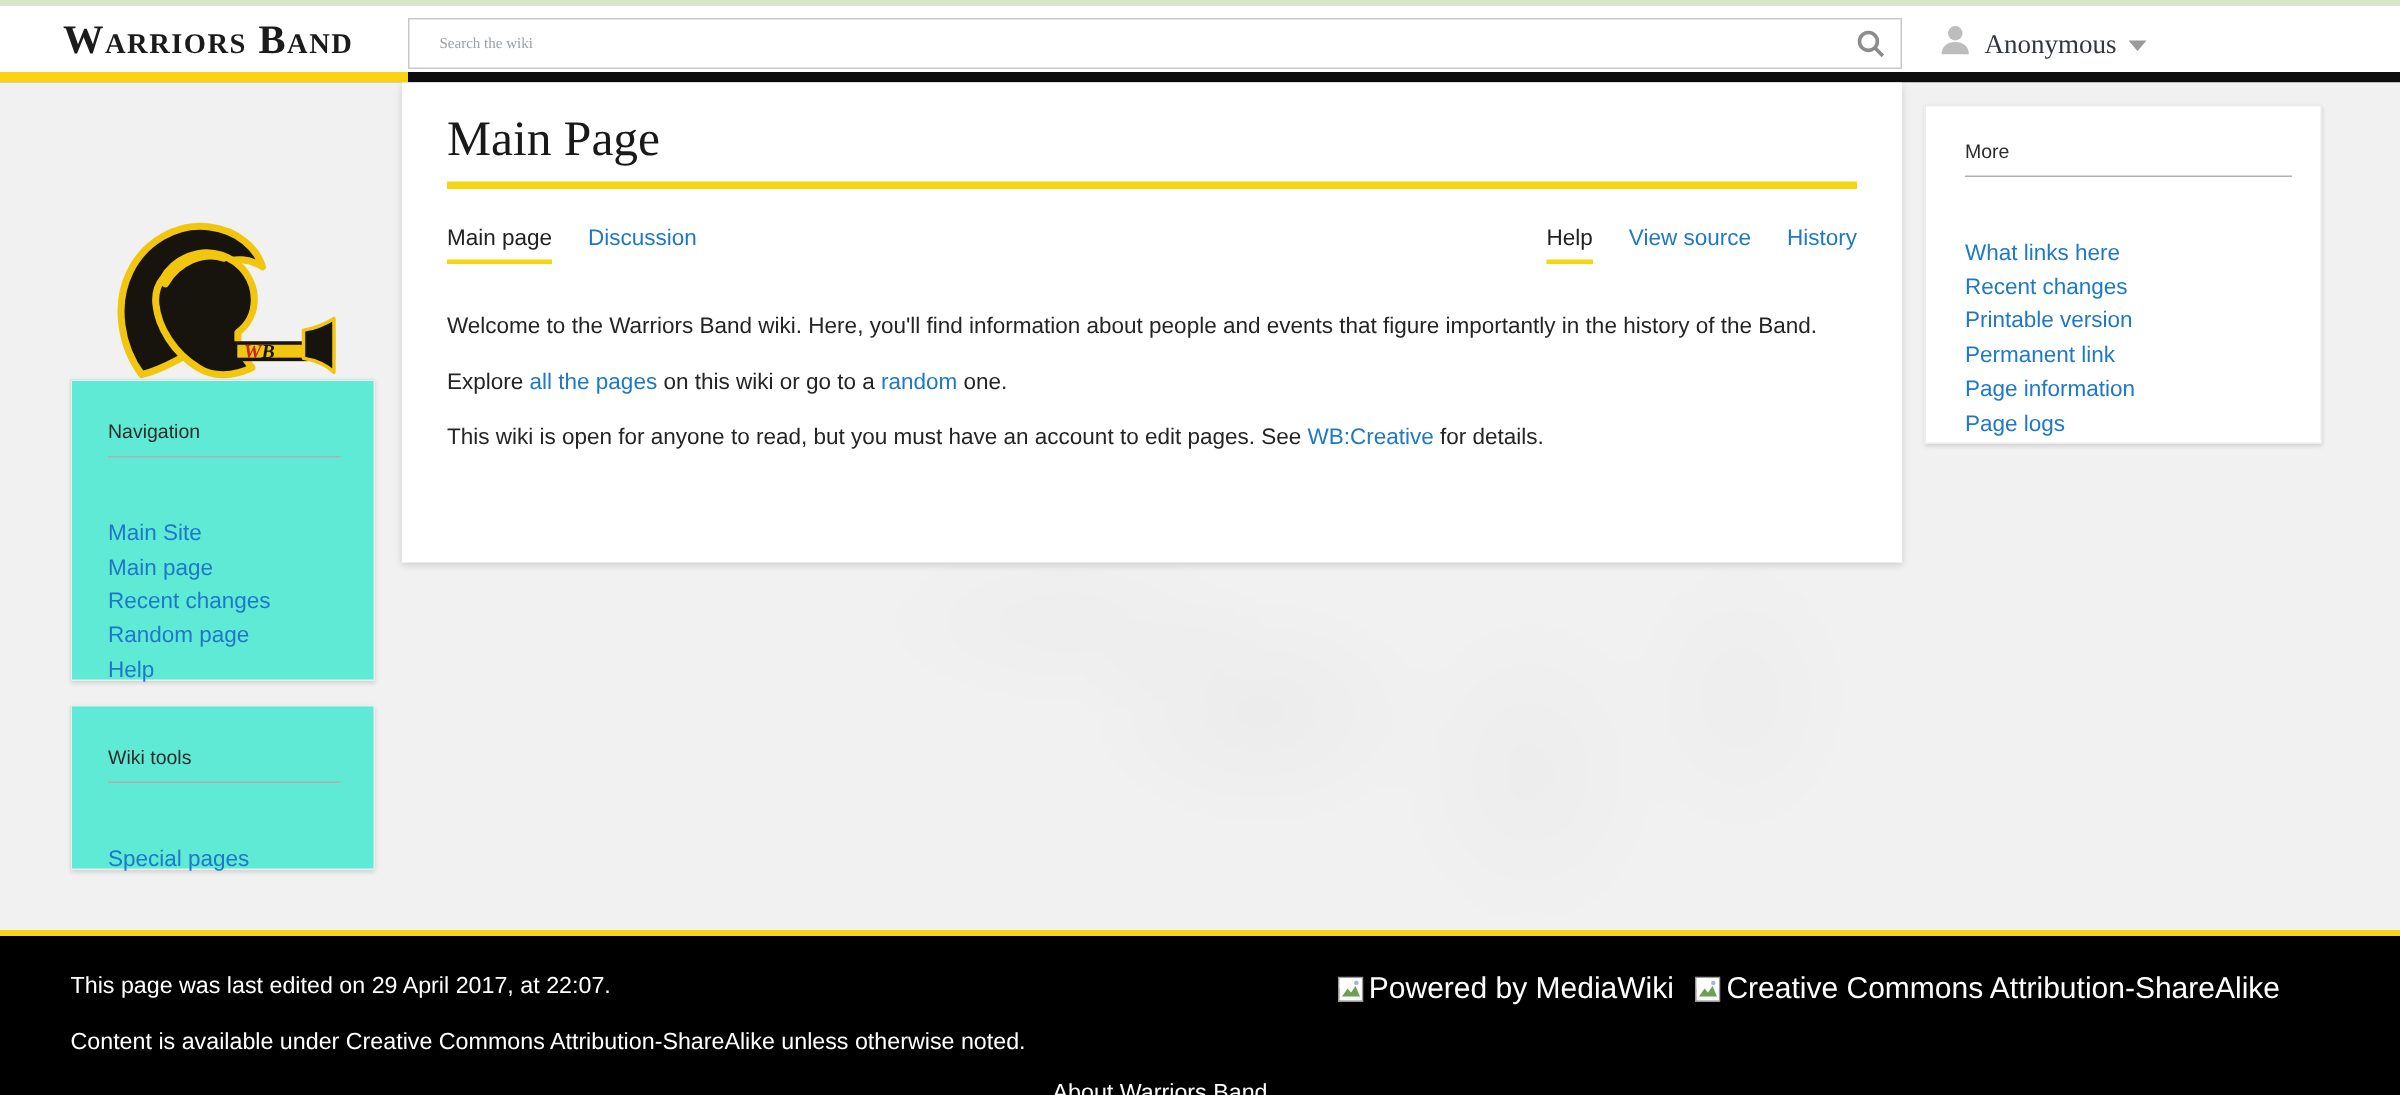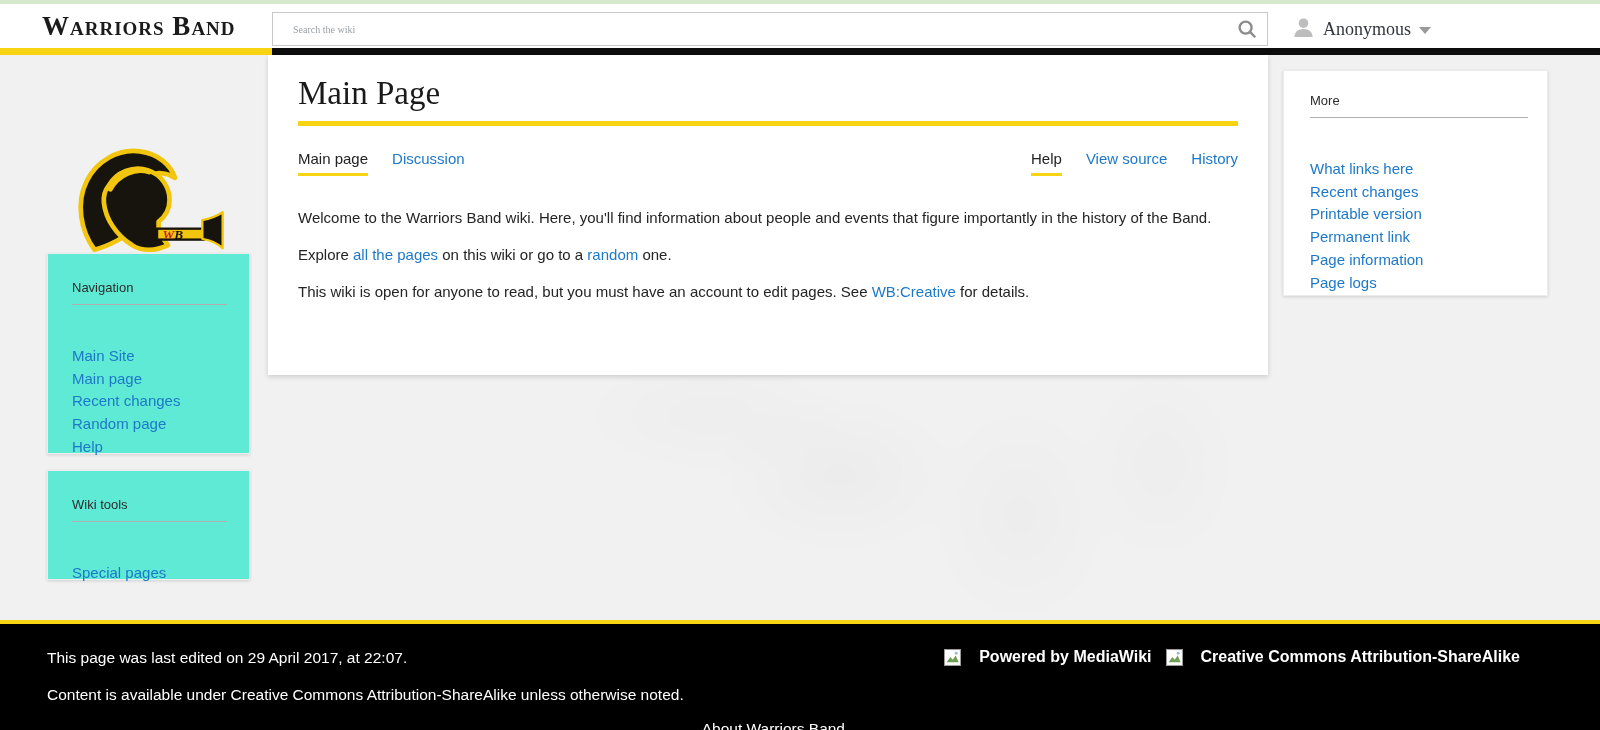--- a/index.html
+++ b/index.html
@@ -94,21 +94,21 @@
   .more-card .side-rule{width:218px;}
   
   .footer{
     position:absolute;left:0;top:620px;width:1600px;height:110px;
     background:var(--footer-bg);border-top:4px solid var(--yellow);color:#fff;
   }
   .footer-line1{position:absolute;left:47px;top:25px;font-size:15.5px;}
   .footer-line2{position:absolute;left:47px;top:62px;font-size:15.5px;display:flex;gap:18px;}
   .about-link{color:#ffffff;text-decoration:none;cursor:pointer;margin-top:34px;}
   .footer-badges{position:absolute;right:80px;top:24px;display:flex;gap:14px;align-items:center;}
-  .badge{display:flex;align-items:center;gap:18px;font-size:16px;color:#fff;cursor:pointer;font-weight:bold;}
+  .badge{display:flex;align-items:center;gap:4px;font-size:20px;color:#fff;cursor:pointer;}
   .badge-icon{display:flex;align-items:center;}
 </style>
 </head>
 <body>
 
 <div class="top-strip"></div>
 
 <div class="header">
   <div class="brand">Warriors Band</div>
   <div class="search-box">

